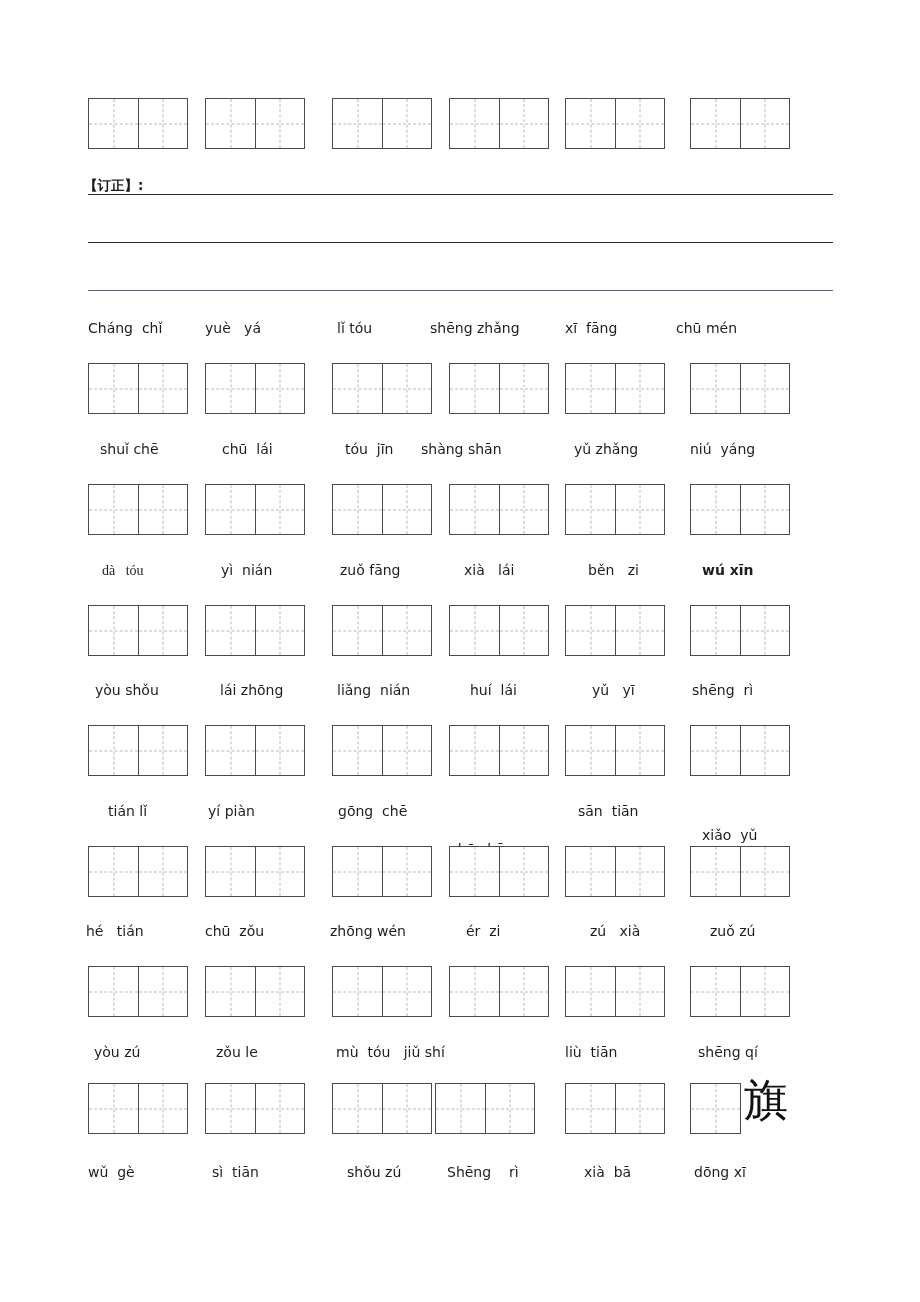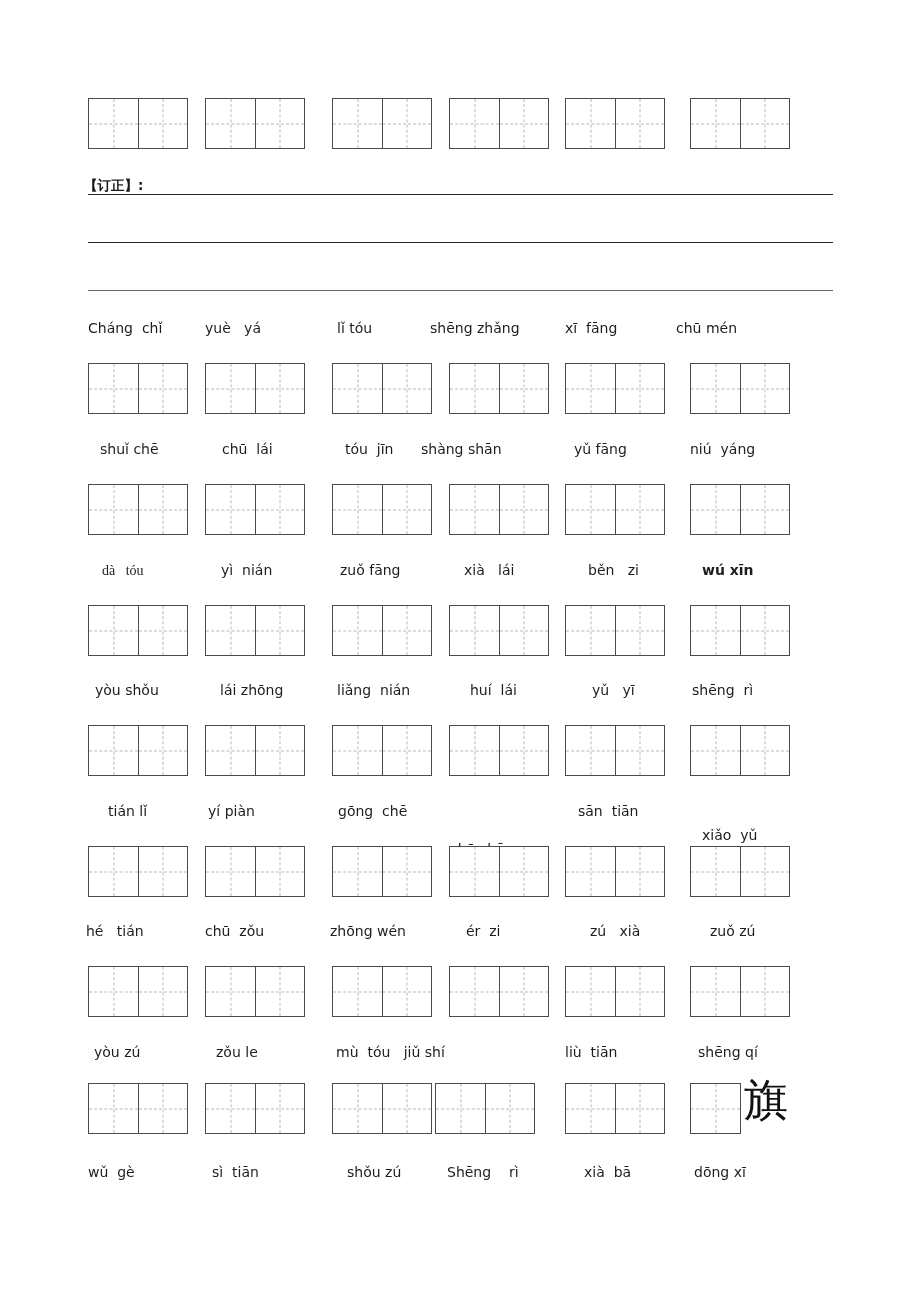--- a/index.html
+++ b/index.html
@@ -204,21 +204,21 @@
         <div class="tzg" style="left: 690px;">
           <div class="cell"></div>
           <div class="cell"></div>
         </div>
       </div>
       <div class="ex-row" style="top: 441px;">
         <div class="pinyin" style="left: 100px;">shuǐ chē</div>
         <div class="pinyin" style="left: 222px;">chū  lái</div>
         <div class="pinyin" style="left: 345px;">tóu  jīn</div>
         <div class="pinyin" style="left: 421px;">shàng shān</div>
-        <div class="pinyin" style="left: 574px;">yǔ fāng</div>
+        <div class="pinyin" style="left: 574px;">yǔ zhǎng</div>
         <div class="pinyin" style="left: 690px;">niú  yáng</div>
       </div>
       <div class="ex-row boxrow" style="top: 484px;">
         <div class="tzg" style="left: 88px;">
           <div class="cell"></div>
           <div class="cell"></div>
         </div>
         <div class="tzg" style="left: 205px;">
           <div class="cell"></div>
           <div class="cell"></div>

